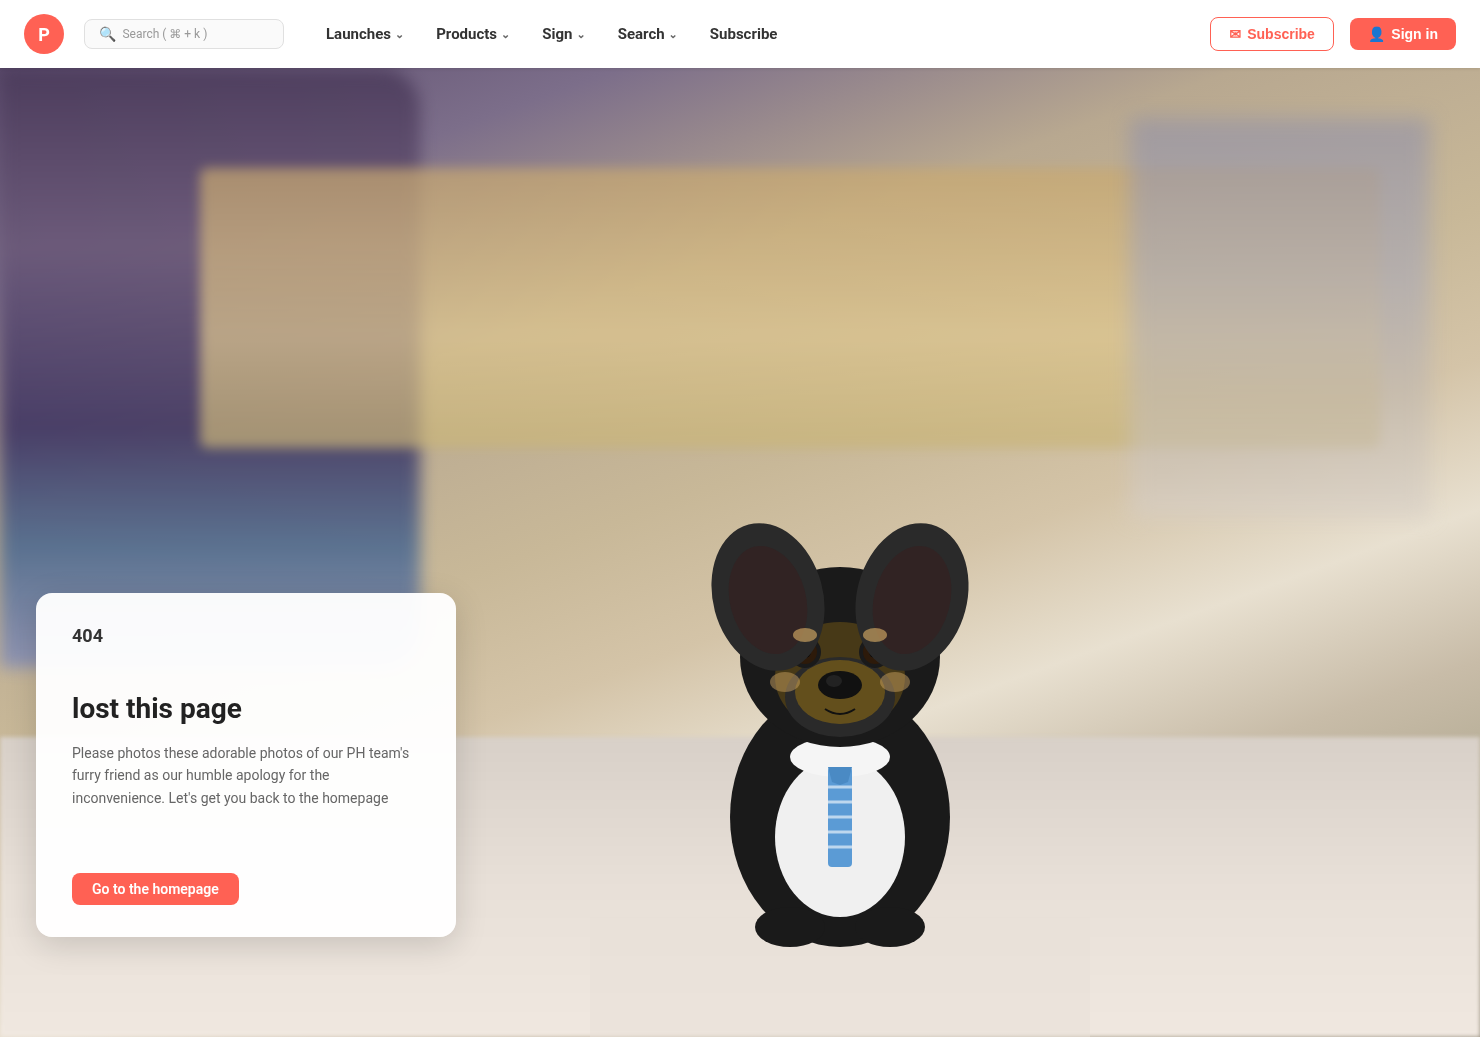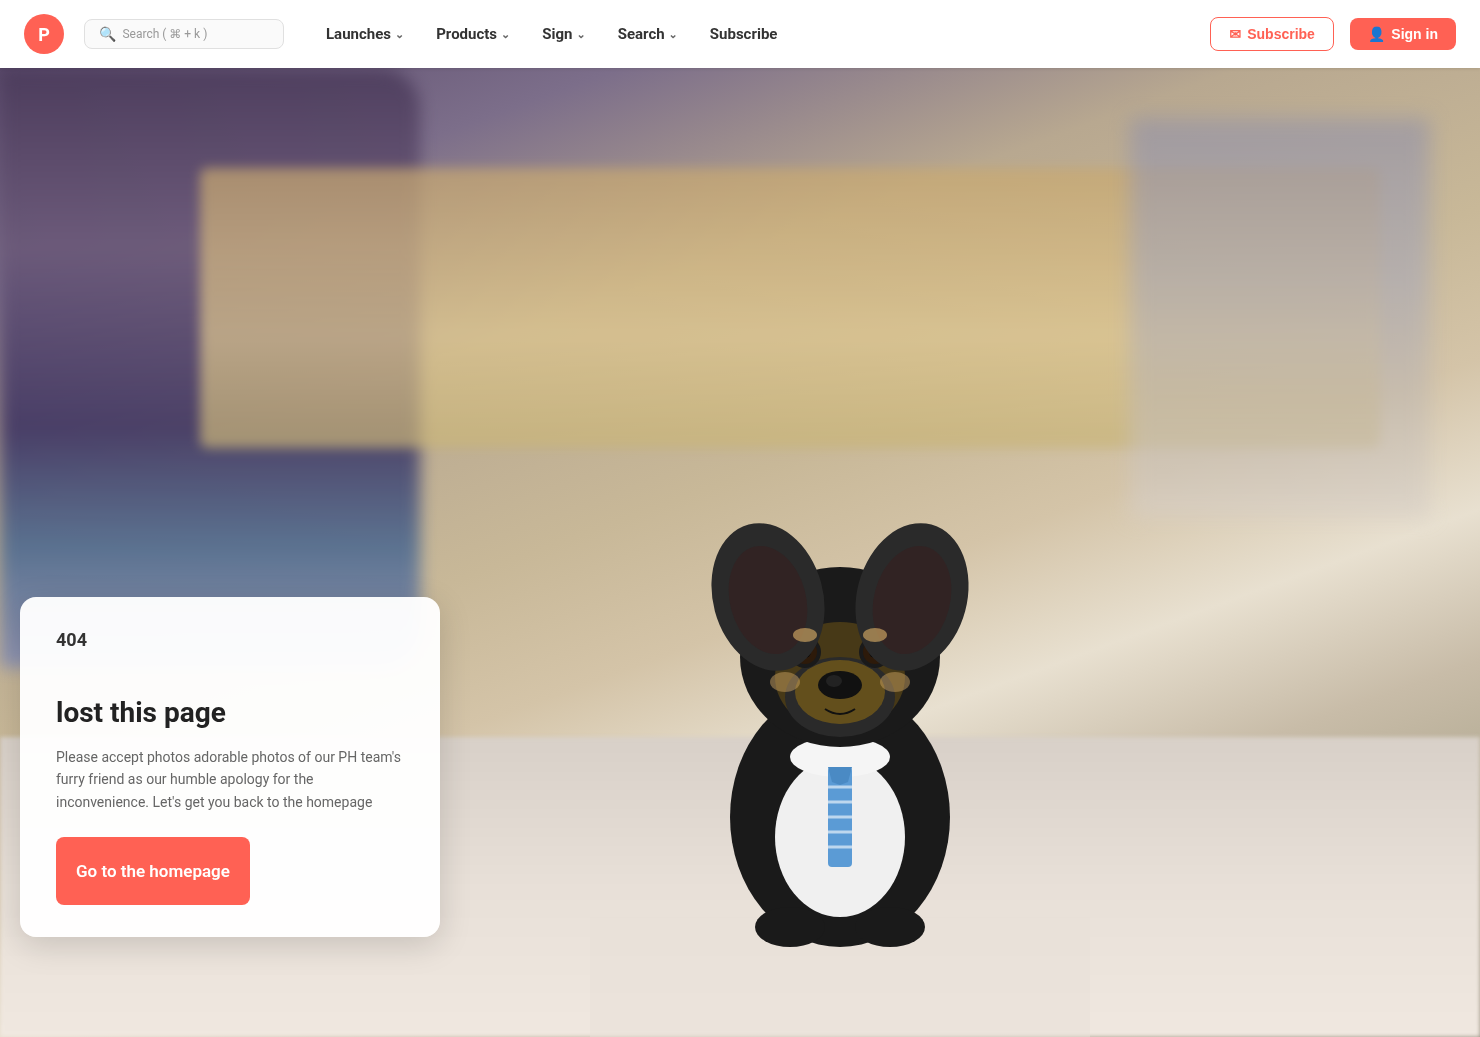--- a/index.html
+++ b/index.html
@@ -198,21 +198,21 @@
       height: 400px;
       background: linear-gradient(180deg, #9090a8 0%, #a8a8b8 40%, #c0b8b0 70%, #d8d0c8 100%);
       filter: blur(10px);
       opacity: 0.6;
     }
 
     
     .error-card {
       position: absolute;
       bottom: 100px;
-      left: 20px;
+      left: 36px;
       width: 420px;
       background: rgba(255, 255, 255, 0.96);
       border-radius: 16px;
       padding: 32px 36px;
       box-shadow: 0 8px 32px rgba(0,0,0,0.15);
       z-index: 5;
     }
 
     .error-code {
       font-size: 18px;
@@ -232,29 +232,30 @@
     .error-desc {
       font-size: 14px;
       color: #666;
       line-height: 1.6;
       margin-bottom: 24px;
     }
 
     .btn-homepage {
       display: inline-flex;
       align-items: center;
-      padding: 24px 20px;
+      padding: 8px 20px;
       background: #ff6154;
       color: #fff;
       border: none;
       border-radius: 8px;
-      font-size: 17px;
+      font-size: 14px;
       font-weight: 600;
       cursor: pointer;
       text-decoration: none;
+      margin-top: 40px;
     }
 
     
     .dog-illustration {
       position: absolute;
       bottom: 0;
       left: 50%;
       transform: translateX(-30%);
       width: 500px;
       height: 800px;
@@ -375,15 +376,15 @@
     </svg>
   </div>
 </div>
 
 <div class="error-card">
   <div class="error-code">404</div>
   <h1 class="error-title">
     <br>
     <span>lost this page</span>
   </h1>
-  <p class="error-desc">Please accept photos adorable photos of our PH team's furry friend as our humble apology for the inconvenience. Let's get you back to the homepage</p>
+  <p class="error-desc">Please photos these adorable photos of our PH team's furry friend as our humble apology for the inconvenience. Let's get you back to the homepage</p>
   <a class="btn-homepage" href="#">Go to the homepage</a>
 </div>
 
 </body></html>

